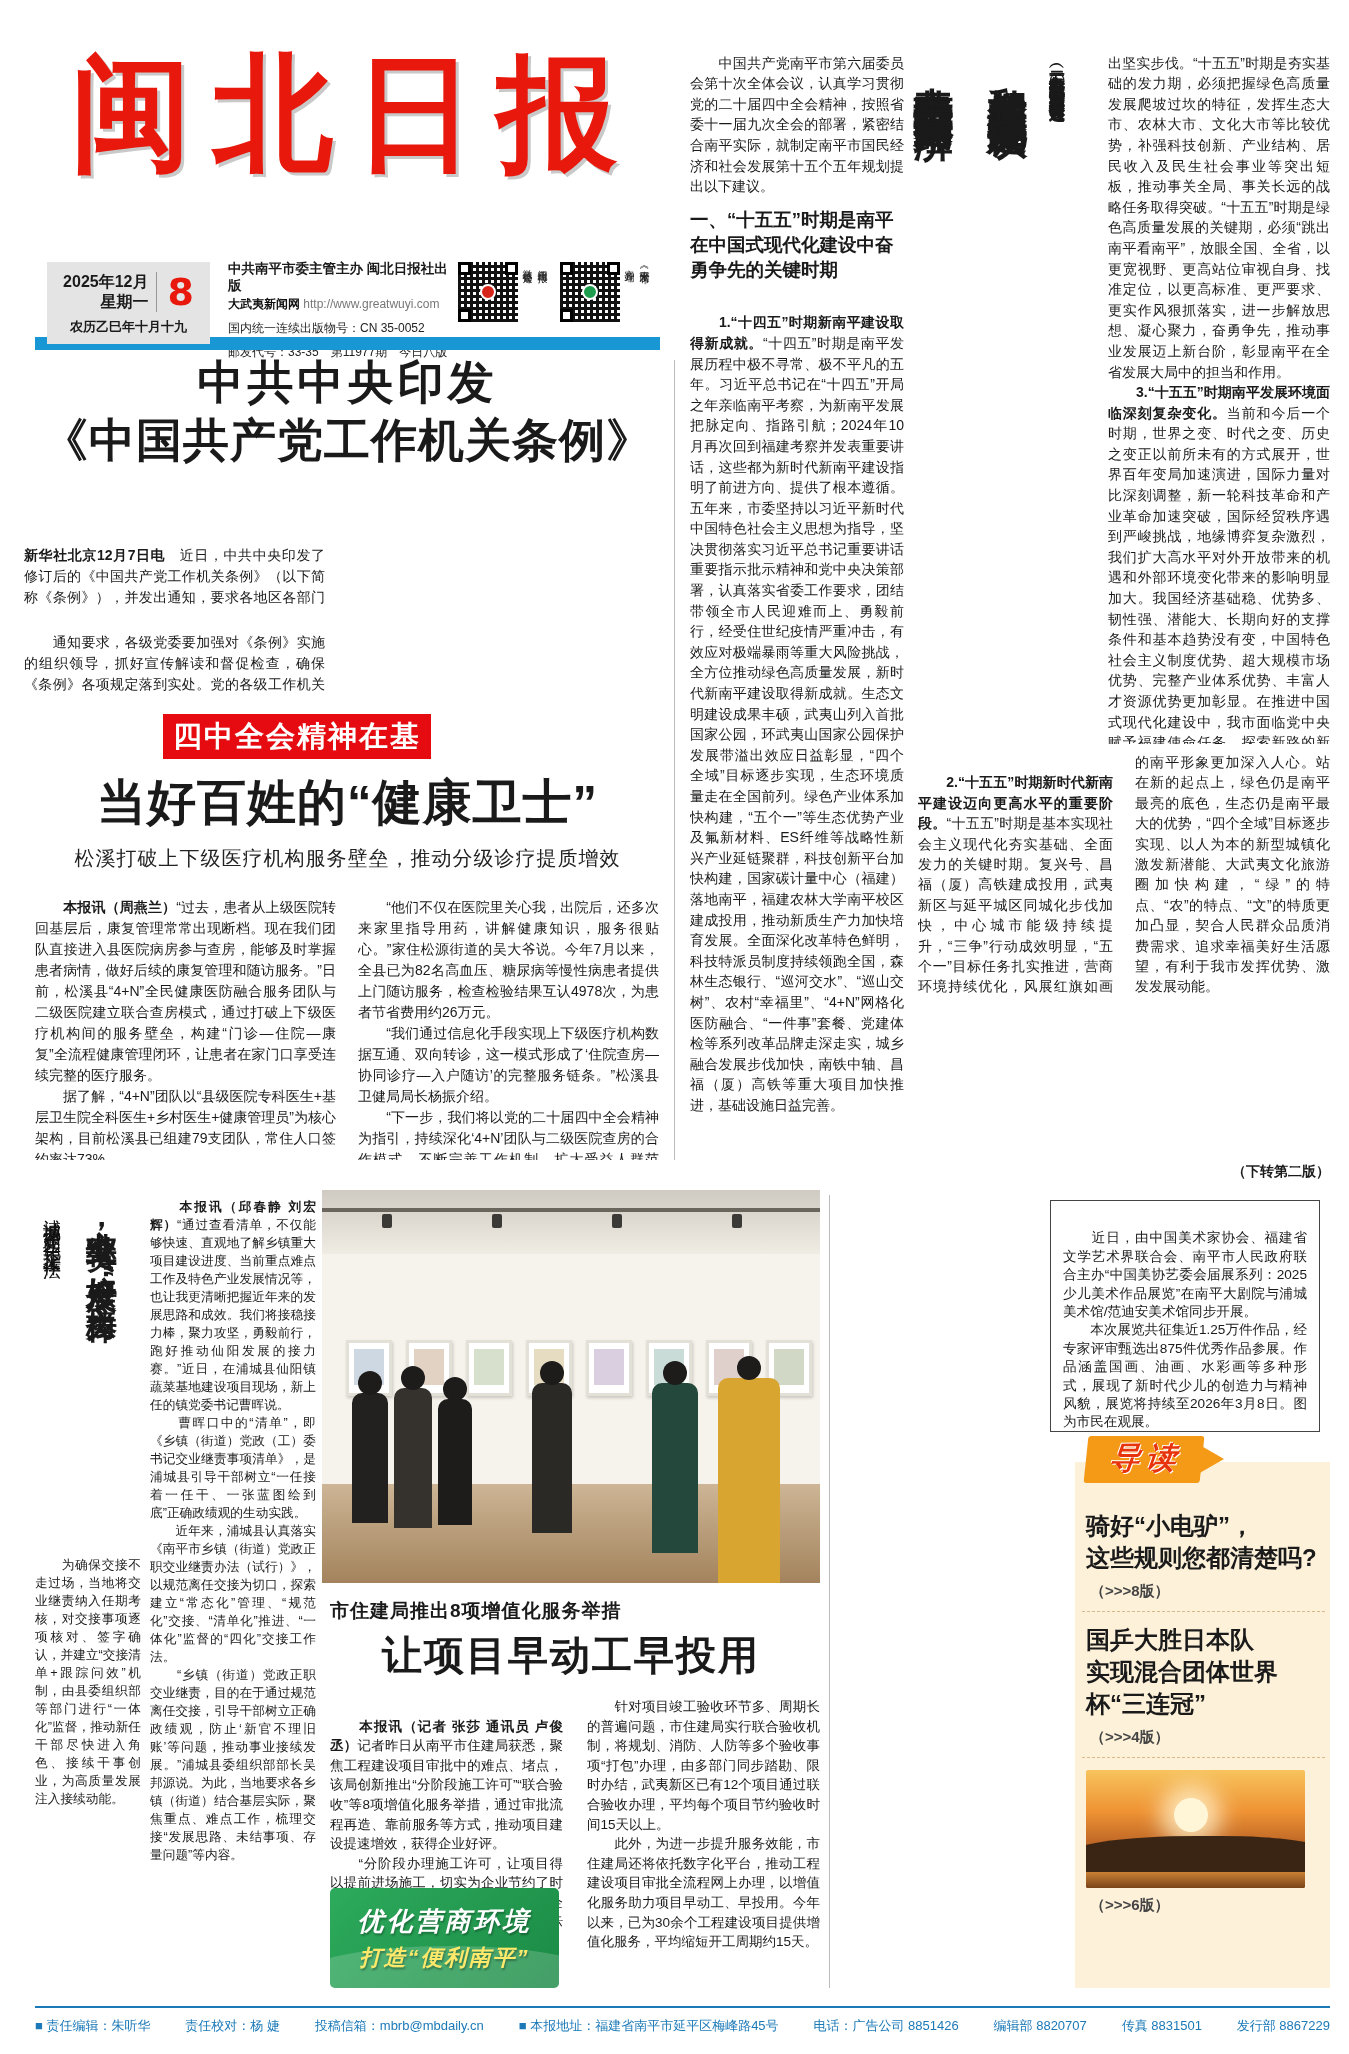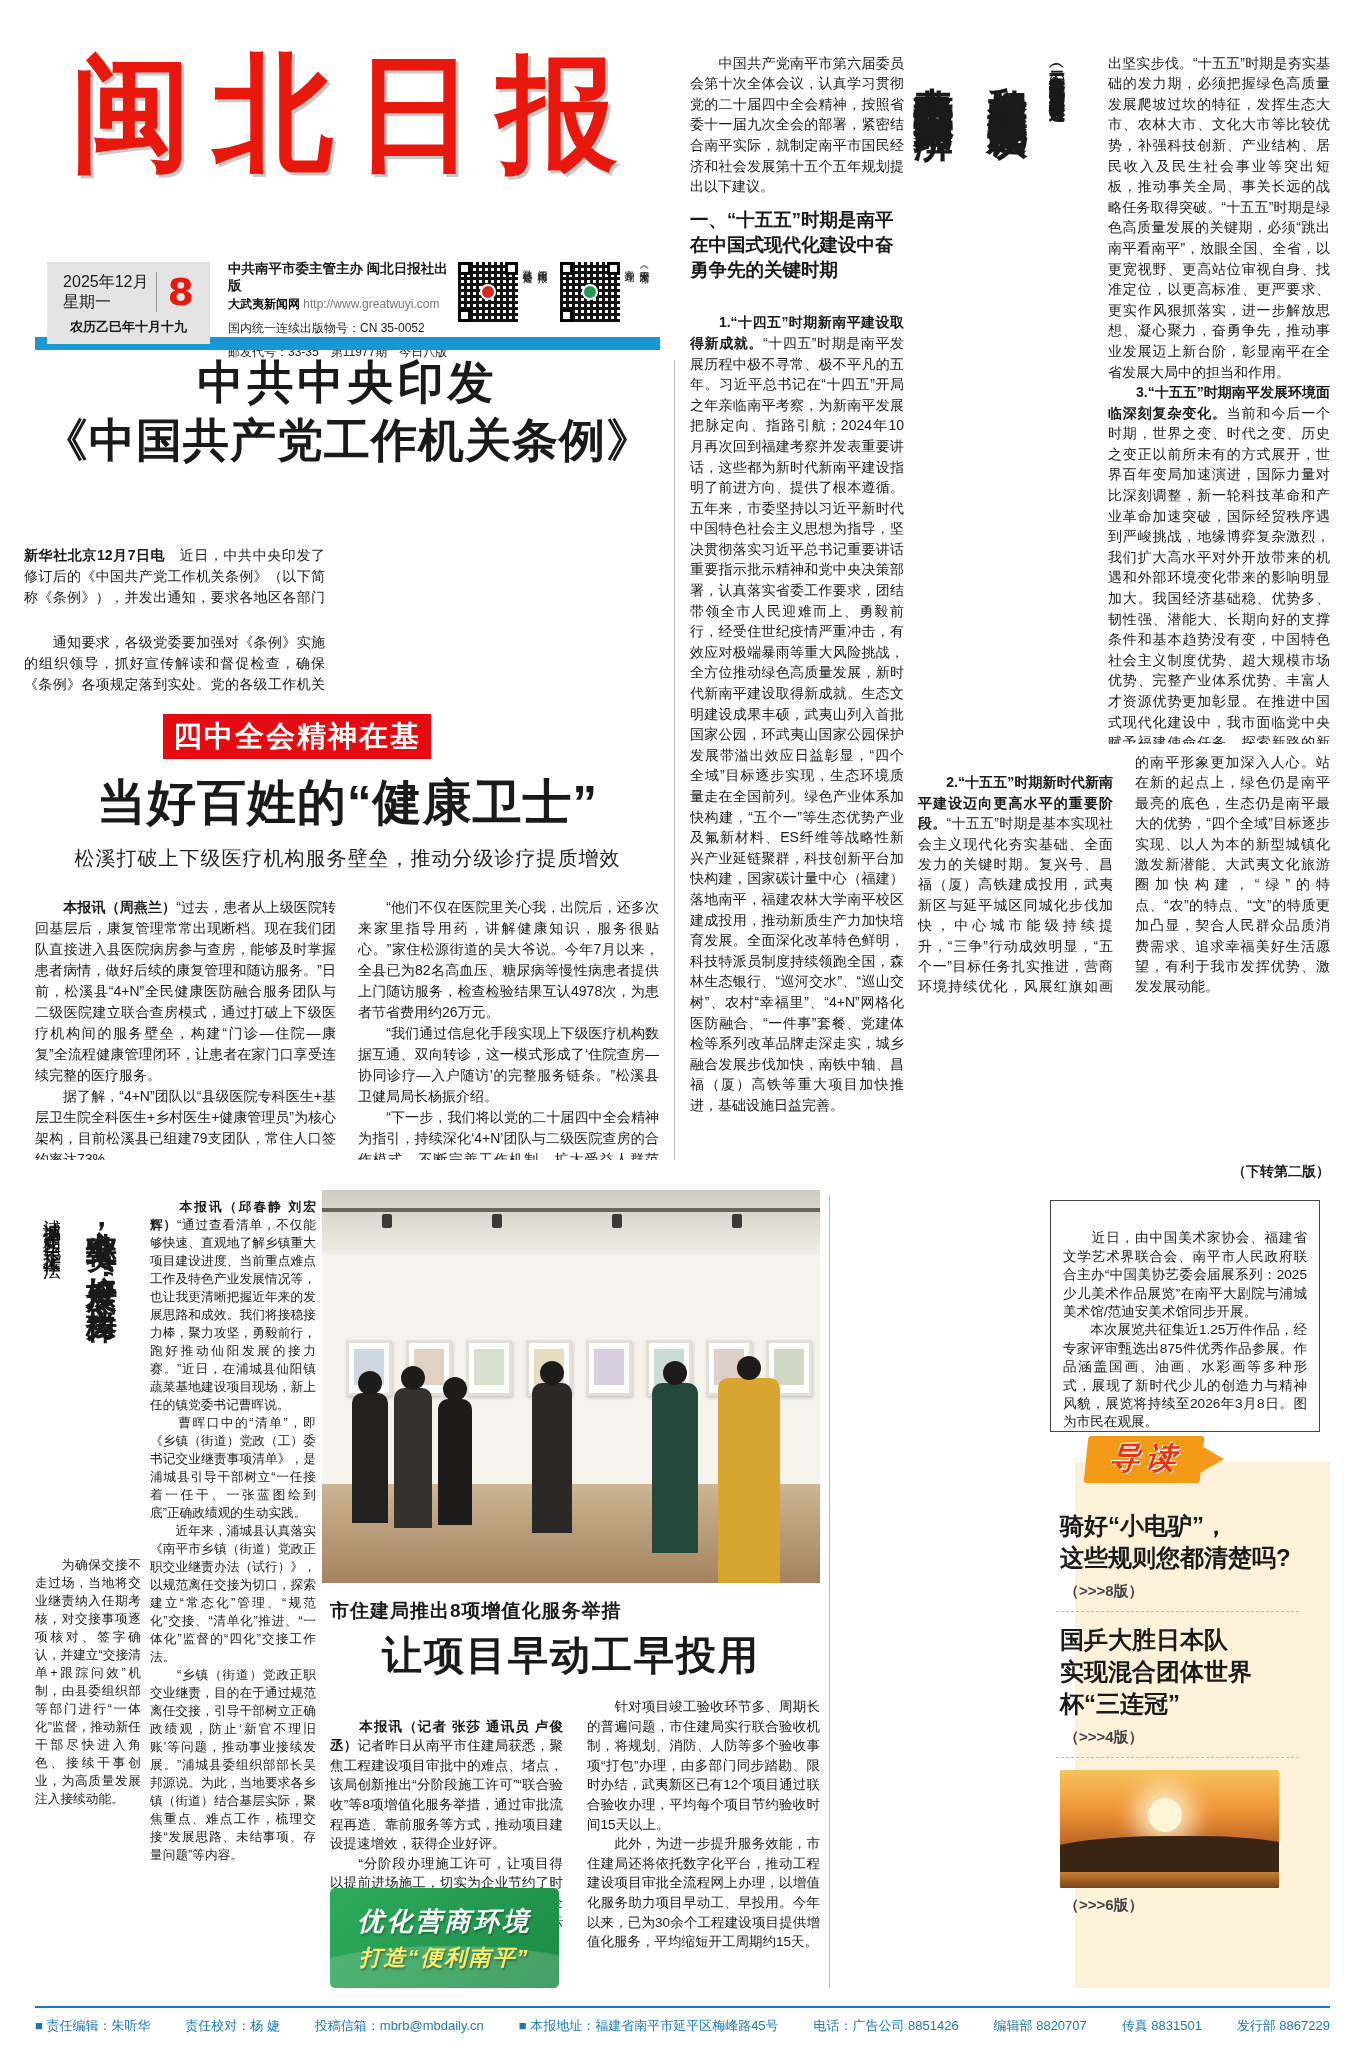--- a/index.html
+++ b/index.html
@@ -7,21 +7,21 @@
         font-family:"Liberation Sans","DejaVu Sans",sans-serif;color:#1a1a1a;}
   .abs{position:absolute;}
   
   .masthead{left:55px;top:38px;width:600px;height:155px;
     font-family:"DejaVu Serif",serif;font-weight:900;font-size:120px;line-height:150px;
     color:#e8180c;letter-spacing:22px;text-align:center;
     text-shadow:3px 3px 0 #c9c9c9;transform:scaleY(1.05);}
   .datebox{left:47px;top:262px;width:163px;height:82px;background:#e4e4e4;z-index:3;
     display:flex;flex-direction:column;justify-content:center;}
   .datebox .row{display:flex;align-items:center;justify-content:center;}
-  .d-left{font-size:16px;font-weight:normal;text-align:left;line-height:20px;padding-right:8px;border-right:1px solid #999;}
+  .d-left{font-size:16px;font-weight:bold;text-align:right;line-height:20px;padding-right:8px;border-right:1px solid #999;}
   .d-num{font-size:38px;font-weight:bold;color:#e8180c;padding-left:10px;font-family:"DejaVu Sans",sans-serif;}
   .d-lunar{font-size:13px;font-weight:bold;text-align:center;margin-top:4px;}
   .pubinfo{left:228px;top:260px;width:220px;height:86px;font-size:12px;line-height:17px;}
   .pub1{font-size:13.5px;font-weight:bold;margin-bottom:2px;}
   .pub2 b{color:#111;}
   .pub2 span.url{color:#777;}
   .pub3,.pub4{margin-top:7px;color:#222;}
   .qr{width:60px;height:60px;position:relative;background:
       repeating-linear-gradient(0deg,#111 0 3px,transparent 3px 6px),
       repeating-linear-gradient(90deg,#111 0 3px,#fff 3px 6px);}
@@ -208,21 +208,21 @@
     <span>　　近日，由中国美术家协会、福建省文学艺术界联合会、南平市人民政府联合主办“中国美协艺委会届展系列：2025少儿美术作品展览”在南平大剧院与浦城美术馆/范迪安美术馆同步开展。</span>
     <span>　　本次展览共征集近1.25万件作品，经专家评审甄选出875件优秀作品参展。作品涵盖国画、油画、水彩画等多种形式，展现了新时代少儿的创造力与精神风貌，展览将持续至2026年3月8日。图为市民在观展。</span>
     <div class="excredit">（罗光耀 摄）</div>
   </div>
 
   <div class="abs daodu"></div>
   <div class="abs dbadge">
     <div class="rib">导读</div>
     <div class="arr"></div>
   </div>
-  <div class="abs" style="left:1042px;top:1510px;width:271px;">
+  <div class="abs" style="left:1068px;top:1510px;width:271px;">
     <div class="ditem">
       <div class="dtitle">骑好“小电驴”，
 这些规则您都清楚吗?</div>
       <div class="dpage">（&gt;&gt;&gt;8版）</div>
     </div>
     <div class="ddiv"></div>
     <div class="ditem">
       <div class="dtitle">国乒大胜日本队
 实现混合团体世界杯“三连冠”</div>
       <div class="dpage">（&gt;&gt;&gt;4版）</div>

